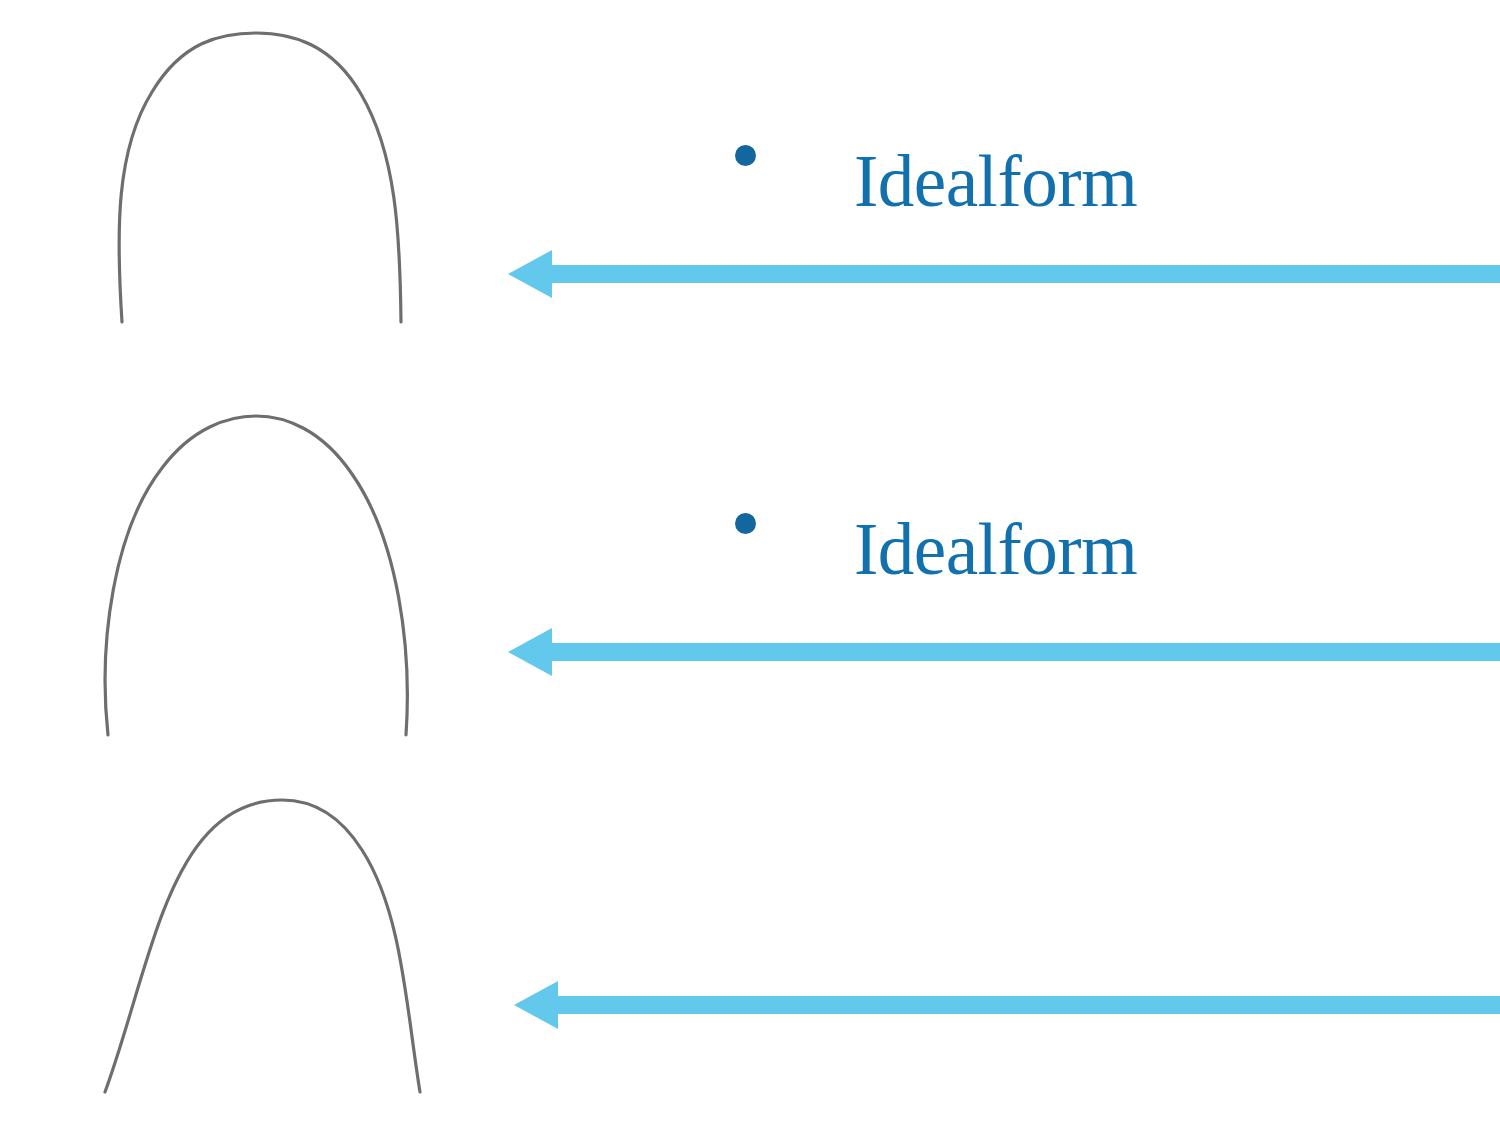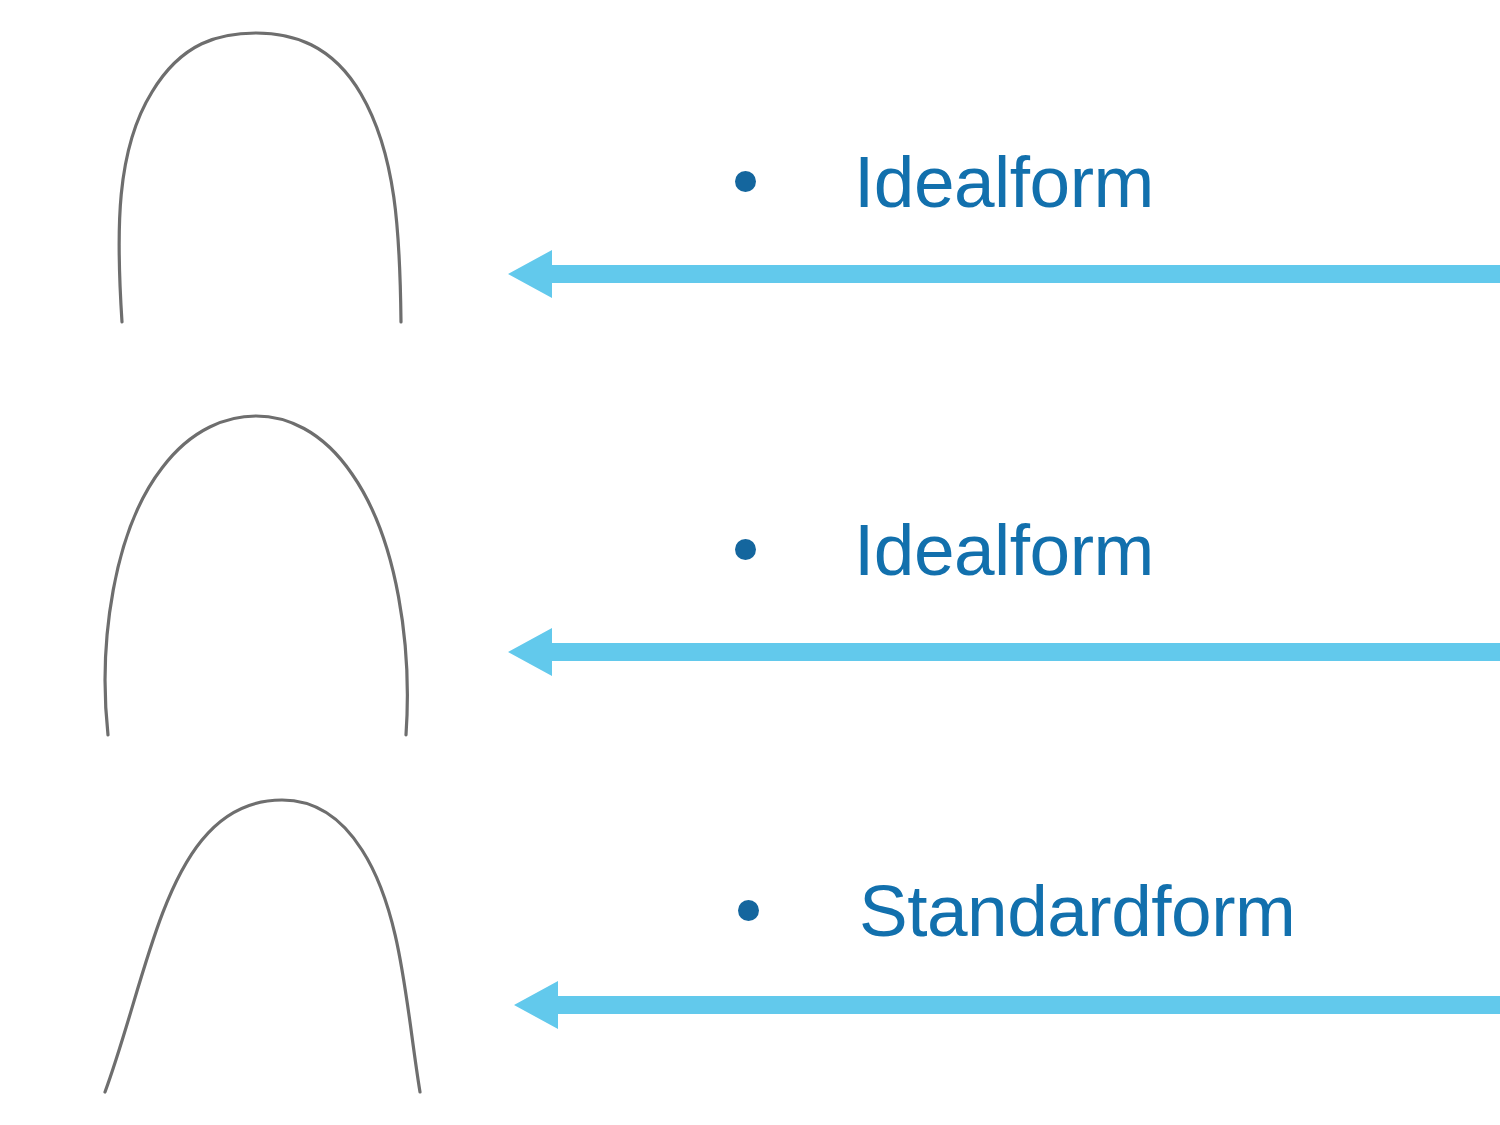--- a/index.html
+++ b/index.html
@@ -47,21 +47,22 @@
   .arrow-2 { left: 508px; top: 622px; width: 996px; }
   .arrow-3 { left: 514px; top: 975px; width: 990px; }
   .arrow-shape {
     fill: #62c9ec;
   }
 
   
   .bullet-row {
     position: absolute;
     display: flex;
-    align-items: center;
+    align-items: flex-start;
+    font-family: Liberation Serif, serif;
   }
   .bullet-row-1 { left: 735px; top: 145px; }
   .bullet-row-2 { left: 735px; top: 513px; }
   .bullet-row-3 { left: 738px; top: 874px; }
 
   .bullet-dot {
     width: 21px;
     height: 21px;
     border-radius: 50%;
     background: #14669e;
@@ -126,19 +127,14 @@
              C 108 232, 126 126, 172 70
              C 198 38, 226 30, 252 30
              C 280 30, 308 42, 332 80
              C 372 142, 376 236, 390 322" style="stroke: rgb(110, 110, 110);"></path>
   </svg>
 
   <svg class="arrow arrow-3" viewBox="0 0 990 60" preserveAspectRatio="none" aria-hidden="true">
     <polygon class="arrow-shape" points="0,30 44,6 44,21 990,21 990,39 44,39 44,54" style="fill: rgb(98, 201, 236);"></polygon>
   </svg>
 
-  <div class="bullet-row bullet-row-3">
-    <span class="bullet-dot" style="background: rgb(20, 102, 158);"></span>
-    <span class="gap-3"></span>
-    <span class="bullet-label" style="color: rgb(18, 112, 173);">Standardform</span>
-  </div>
 
 </div>
 
 </body></html>

